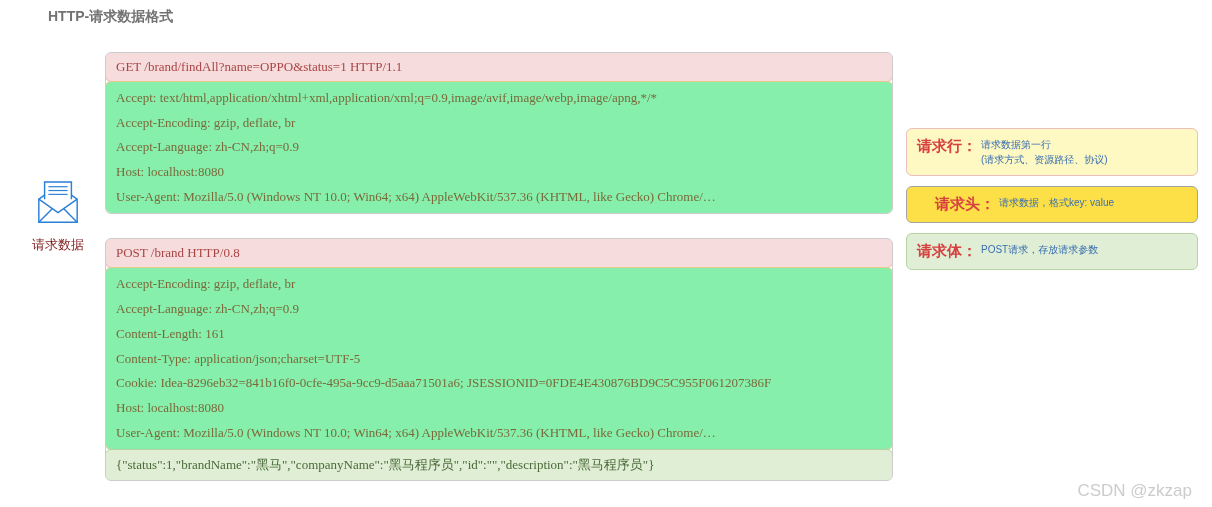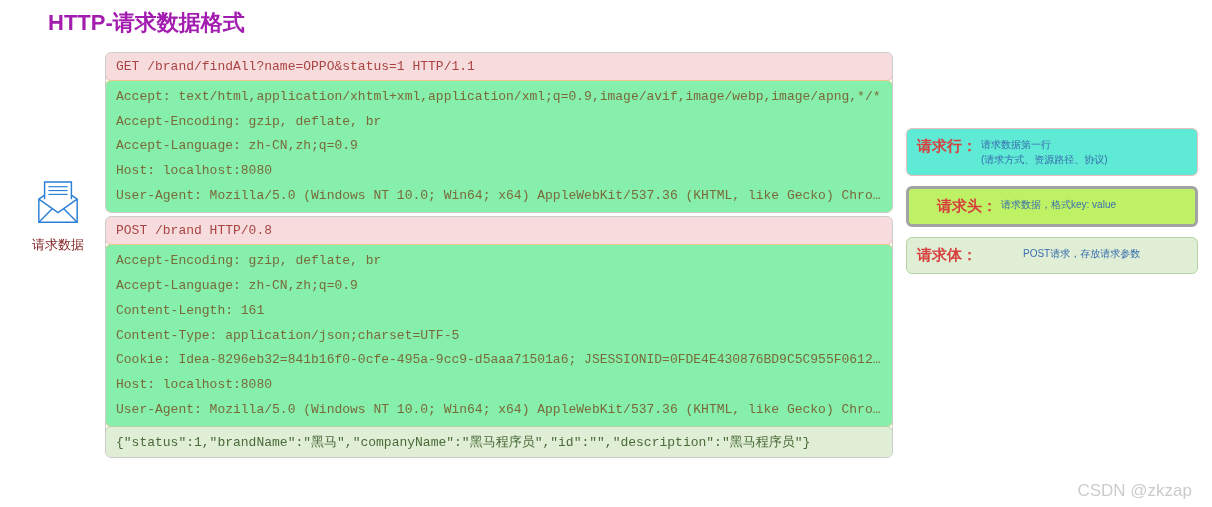--- a/index.html
+++ b/index.html
@@ -5,22 +5,22 @@
   * { box-sizing: border-box; margin: 0; padding: 0; }
   body {
     font-family: "Microsoft YaHei", Arial, sans-serif;
     background: #fff;
     width: 1212px;
     height: 507px;
     position: relative;
     overflow: hidden;
   }
   .title {
-    color: #a21caf;
-    font-size: 22px;
+    color: #737373;
+    font-size: 14px;
     font-weight: bold;
     position: absolute;
     left: 48px;
     top: 8px;
   }
   .icon-area {
     position: absolute;
     left: 30px;
     top: 180px;
     width: 56px;
@@ -33,24 +33,24 @@
   }
   .blocks-area {
     position: absolute;
     left: 105px;
     top: 52px;
     width: 788px;
   }
   .code-block {
     border-radius: 6px;
     border: 1px solid #ccc;
-    font-family: Liberation Mono, monospace;
+    font-family: Liberation Serif, serif;
     font-size: 13px;
     overflow: hidden;
-    margin-bottom: 3px;
+    margin-bottom: 24px;
     color: #7a6a3a;
   }
   .code-request-line {
     background: #f6dcdc;
     border: 1px solid #e8b7b7;
     border-radius: 6px;
     padding: 6px 10px;
     color: #aa4444;
     margin: -1px -1px 0 -1px;
   }
@@ -80,23 +80,23 @@
   .annot {
     border-radius: 6px;
     padding: 8px 10px;
     margin-bottom: 10px;
     font-size: 13px;
     display: flex;
     align-items: flex-start;
   }
   .annot-label { color: #d84040; font-weight: bold; font-size: 15px; margin-right: 4px; white-space: nowrap; }
   .annot-text { color: #3a6fb0; font-size: 10px; line-height: 1.5; }
-  .annot-red { background: #5eead4; border: 1px solid #eebdbd; }
-  .annot-yellow { background: #bef264; border: 3px solid #a3a3a3; padding-left: 28px; }
-  .annot-green { background: #dfeed4; border: 1px solid #b7d3a4; gap: 42px; }
+  .annot-red { background: #fef9c3; border: 1px solid #eebdbd; }
+  .annot-yellow { background: #fde047; border: 1px solid #a3a3a3; padding-left: 28px; }
+  .annot-green { background: #dfeed4; border: 1px solid #b7d3a4; }
   .attribution {
     position: absolute;
     right: 20px;
     bottom: 6px;
     font-size: 17px;
     color: #ccc;
   }
 </style>
 </head>
 <body>

